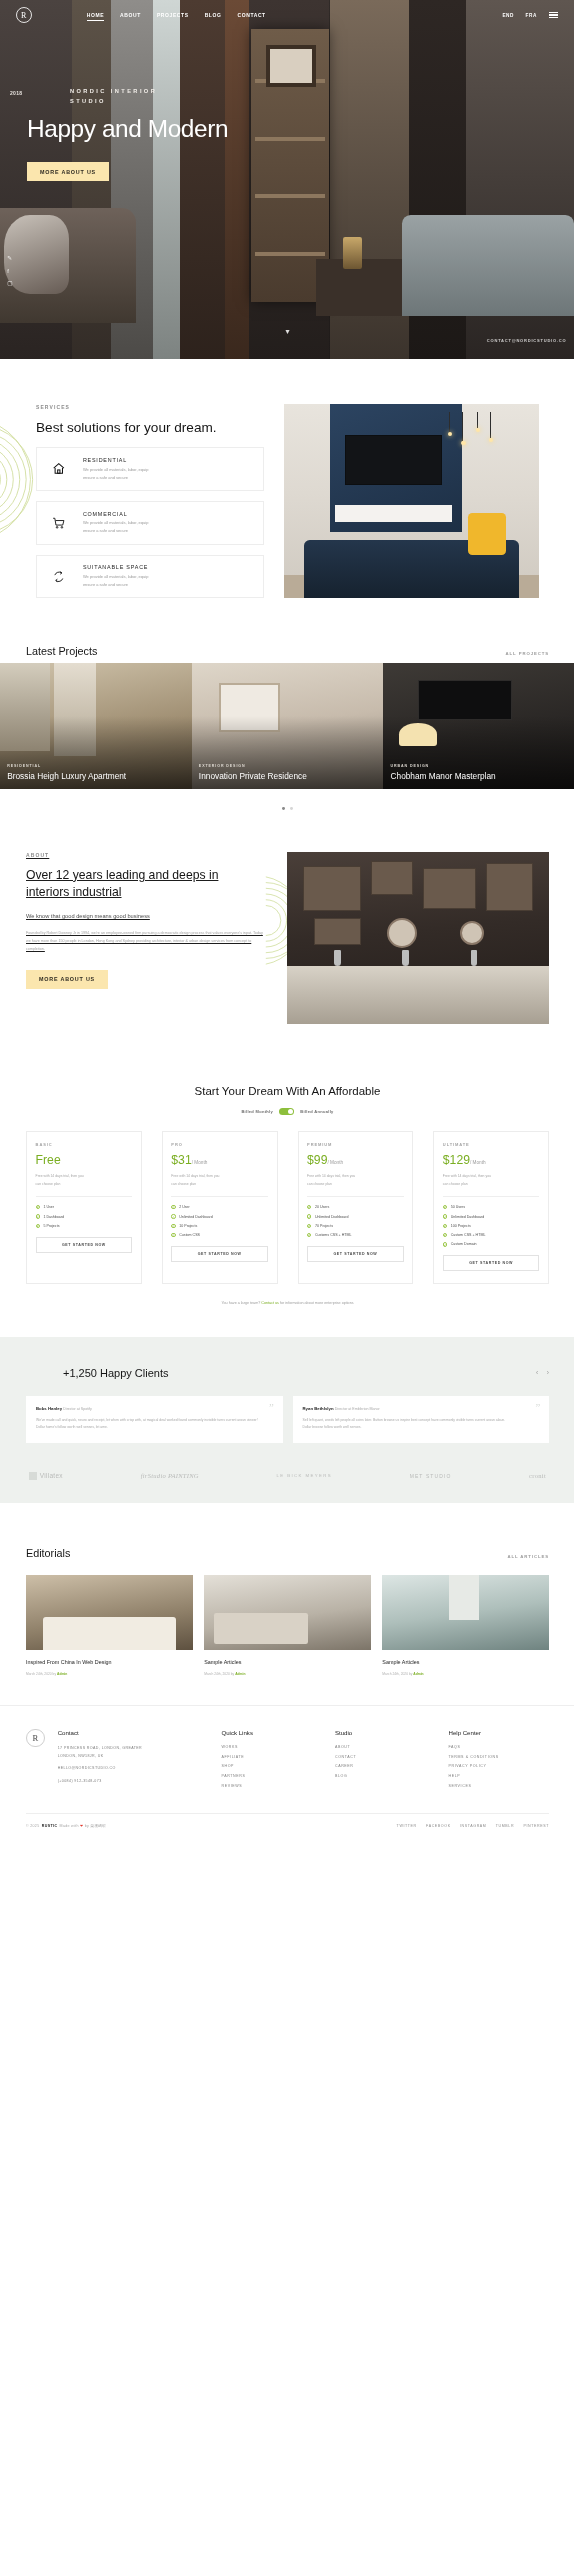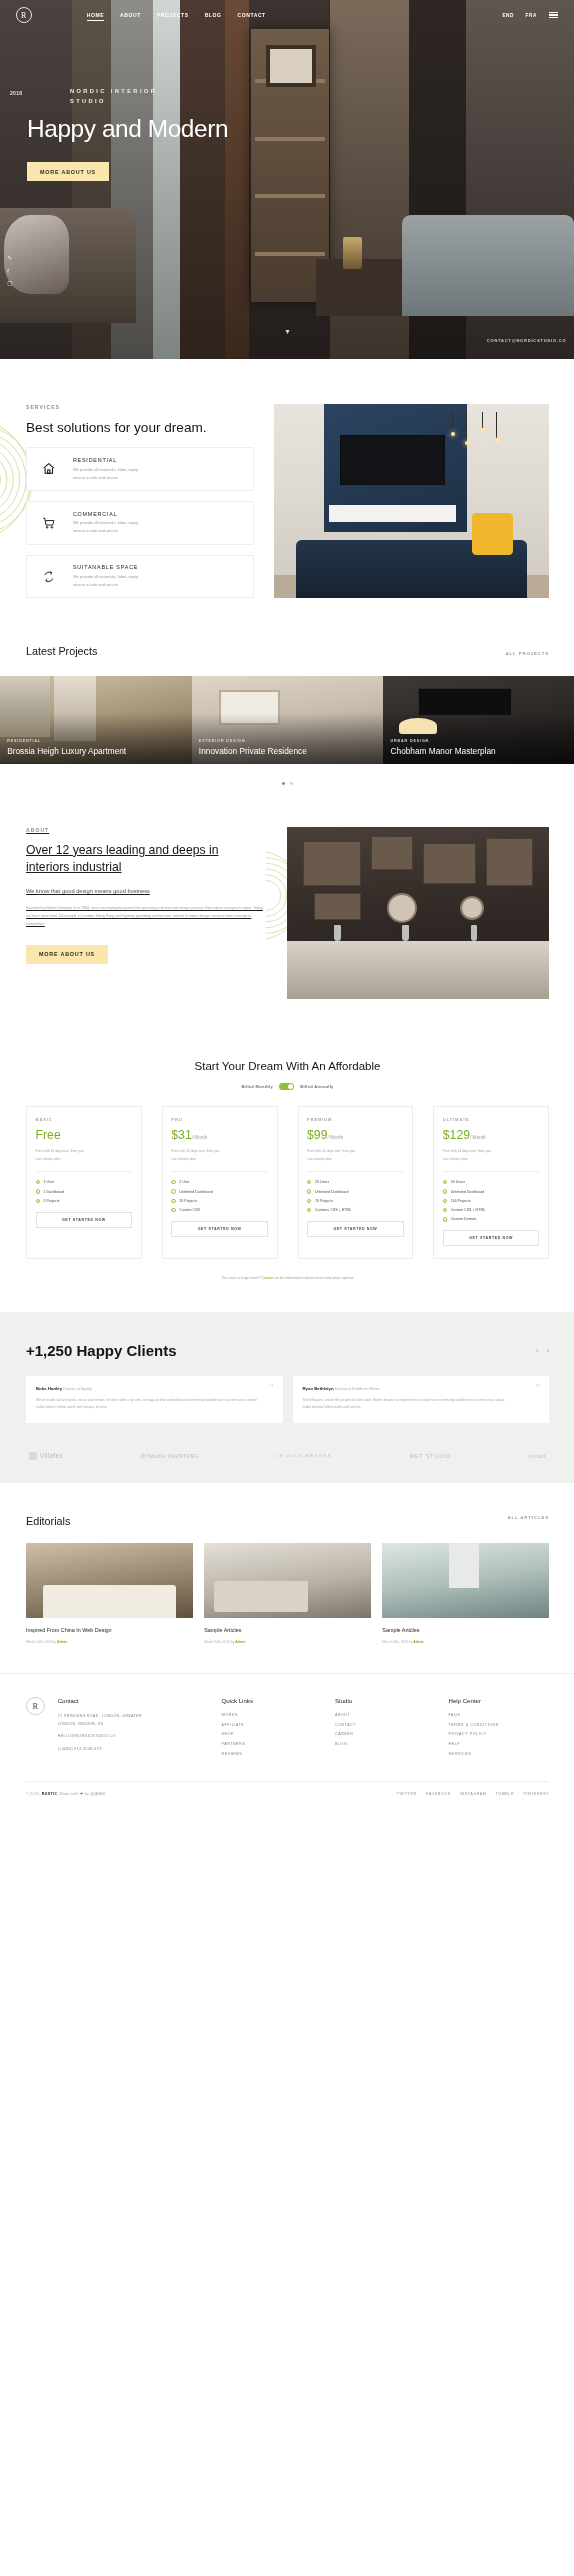--- a/index.html
+++ b/index.html
@@ -71,21 +71,21 @@
     font-size:5.4px; letter-spacing:0.8px; font-weight:700; padding:6.5px 13px; border:none; cursor:pointer;
   }
   .social { position:absolute; left:7.2px; top:255px; display:flex; flex-direction:column; gap:6.5px; z-index:6;}
   .social span { color:#fff; font-size:5.7px; opacity:.9; }
   .hero-tag { position:absolute; right:8.6px; bottom:16px; color:rgba(255,255,255,.75);
               font-size:4px; letter-spacing:0.8px; z-index:6; font-weight:700;}
   .scroll-arrow { position:absolute; left:50%; transform:translateX(-50%); bottom:23px; z-index:6;
                   color:#fff; font-size:8px; opacity:.85; }
 
   
-  .services { position:relative; padding:45px 26px 32px; display:flex; gap:20px; }
+  .services { position:relative; padding:45px 36px 32px; display:flex; gap:20px; }
   .arcs { position:absolute; left:-29px; top:56px; width:129px; height:129px; z-index:0; }
   .services-left { width:228px; position:relative; z-index:2; }
   .eyebrow { font-size:5px; letter-spacing:1.1px; font-weight:700; color:#8d8d8d; }
   .h2 { font-size:13.6px; line-height:1.32; font-weight:400; margin-top:9.3px; color:#151515; }
   .svc-card { margin-top:10px; border:0.7px solid #ededed; background:#fff; display:flex; align-items:center;
               padding:8.6px 10px; gap:11.5px; }
   .svc-card:first-of-type { margin-top:18.7px; }
   .svc-ico { width:24.4px; flex:0 0 24.4px; display:flex; align-items:center; justify-content:center; color:#111; }
   .svc-title { font-size:5.4px; letter-spacing:0.8px; font-weight:400; color:#1b1b1b; }
   .svc-desc { font-size:4px; line-height:1.95; color:#9a9a9a; margin-top:2.9px; }
@@ -97,25 +97,25 @@
   .sp-unit{ position:absolute; left:20%; top:52%; width:46%; height:9%; background:#f4f2ef; }
   .sp-sofa{ position:absolute; left:8%; bottom:0; width:84%; height:30%; background:linear-gradient(180deg,#24364c,#16222f); border-radius:5.7px 5.7px 0 0;}
   .sp-chair{position:absolute; right:13%; bottom:22%; width:15%; height:22%; background:#f0b72c; border-radius:4.3px;}
   .sp-chand{position:absolute; left:62%; top:4%; width:26%; height:22%;}
   .sp-chand i{position:absolute; width:0.7px; background:#2d2d2d; top:0;}
   .sp-bulb{position:absolute; width:4.3px; height:4.3px; border-radius:50%; background:#ffe6a8; box-shadow:0 0 5px #ffd97a;}
   .sp-floor{position:absolute; left:0; bottom:0; width:100%; height:12%; background:#b9ab97;}
 
   
   .projects-wrap { padding:14.4px 0 0; }
-  .proj-head { display:flex; align-items:baseline; padding:0 26px 19px; }
+  .proj-head { display:flex; align-items:baseline; padding:0 26px 6px; }
   .h3 { font-size:10.8px; font-weight:400; color:#151515; }
   .link-sm { margin-left:auto; font-size:4.3px; letter-spacing:0.9px; font-weight:700; color:#9b9b9b; text-decoration:none;}
   .proj-grid { display:flex; width:575px; }
-  .proj { position:relative; height:88px; flex:1; overflow:hidden; }
+  .proj { position:relative; height:126px; flex:1; overflow:hidden; }
   .proj-overlay { position:absolute; inset:0; background:linear-gradient(180deg,rgba(0,0,0,0) 42%,rgba(0,0,0,.62) 100%); }
   .proj-txt { position:absolute; left:7.2px; bottom:7.2px; right:5.7px; z-index:3; }
   .proj-cat { font-size:3.6px; letter-spacing:0.9px; font-weight:700; color:#ded9d2; }
   .proj-name{ font-size:8.3px; line-height:1.2; color:#fff; font-weight:400; margin-top:3.6px; }
   .p1 { background:linear-gradient(170deg,#cfc3ab 0%,#a08f73 55%,#6e5f48 100%); }
   .p1:before{content:"";position:absolute;left:28%;top:0;width:22%;height:74%;background:linear-gradient(180deg,#e4ddd0,#b3a894);}
   .p1:after{content:"";position:absolute;left:0;top:0;width:26%;height:70%;background:linear-gradient(180deg,#d4cdbd,#8d8371);}
   .p2 { background:linear-gradient(175deg,#ddd7cf 0%,#cfc9c1 42%,#3f6f6c 43%,#2b5552 100%); }
   .p2:before{content:"";position:absolute;left:8%;top:10%;width:60%;height:26%;background:#1c1c1c;}
   .p3 { background:linear-gradient(172deg,#ded6c9 0%,#c7bbac 48%,#8d8275 100%); }
@@ -160,37 +160,37 @@
   .feat .tick { width:4.3px; height:4.3px; border-radius:50%; border:0.7px solid #9ec94b; color:#7aae21;
                 font-size:2.9px; display:flex; align-items:center; justify-content:center; flex:0 0 auto;}
   .plan-btn { display:block; width:100%; margin-top:8.6px; background:#fff; border:0.7px solid #e2e2e2;
               color:#4a4a4a; font-size:3.6px; letter-spacing:0.6px; font-weight:700; padding:5px 0; cursor:pointer;}
   .pricing-note { text-align:center; font-size:3.7px; color:#9d9d9d; margin-top:17px; }
   .pricing-note a { color:#7aae21; text-decoration:none; }
 
   
   .testi { background:#eef1ee; padding:30px 26px 23px; position:relative; }
   .testi-head { display:flex; align-items:center; }
-  .testi-title { font-size:15px; font-weight:700; color:#151515; }
+  .testi-title { font-size:11px; font-weight:400; color:#151515;margin-left:37px; }
   .arrows { margin-left:auto; display:flex; gap:8.6px; color:#9a9a9a; font-size:6.5px; }
   .testi-cards { display:flex; gap:10px; margin-top:17px; }
   .tcard { flex:1; background:#fff; padding:10px 10px 11.5px; position:relative; }
   .quote-mark { position:absolute; right:8.6px; top:6.5px; font-size:10.8px; color:#d7dbd7;
                 font-family:"Liberation Serif", serif; line-height:1;}
   .t-name { font-size:4.3px; font-weight:700; color:#1d1d1d; }
   .t-role { font-size:3.6px; color:#a9a9a9; font-weight:400; }
   .t-body { font-size:3.4px; line-height:2.05; color:#a8a8a8; margin-top:6.5px; }
   .brands { display:flex; align-items:center; justify-content:space-between; margin-top:29px;
             opacity:.42; padding:0 2.9px; }
   .brand { font-size:6.5px; color:#6e6e6e; letter-spacing:0.3px; text-align:center; }
   .brand-sq { width:8.6px; height:8.6px; background:#b9bdb9; display:inline-block; vertical-align:middle; margin-right:2.2px;}
 
   
   .editorials { padding:32px 26px 29px; }
-  .ed-head { display:flex; align-items:flex-start; }
+  .ed-head { display:flex; align-items:flex-end;margin-top:12px; }
   .ed-grid { display:flex; gap:11.5px; margin-top:16px; }
   .ed { flex:1; }
   .ed-img { width:100%; height:75px; overflow:hidden; position:relative; }
   .e1 { background:linear-gradient(172deg,#cdbfa8 0%,#8e7f68 60%,#5e5140 100%); }
   .e1:before{content:"";position:absolute;left:10%;bottom:0;width:80%;height:45%;background:#f1ece2;border-radius:2.9px 2.9px 0 0;}
   .e2 { background:linear-gradient(172deg,#e4e0d8 0%,#b9b2a6 55%,#7c7468 100%); }
   .e2:before{content:"";position:absolute;left:6%;bottom:8%;width:56%;height:42%;background:#d9d2c6;border-radius:2.2px;}
   .e3 { background:linear-gradient(172deg,#dde6e4 0%,#aebfbb 50%,#6f8380 100%); }
   .e3:before{content:"";position:absolute;left:40%;top:0;width:18%;height:60%;background:#e7eae6;}
   .ed-title { font-size:5.4px; line-height:1.45; color:#1d1d1d; margin-top:8.6px; font-weight:400;}

